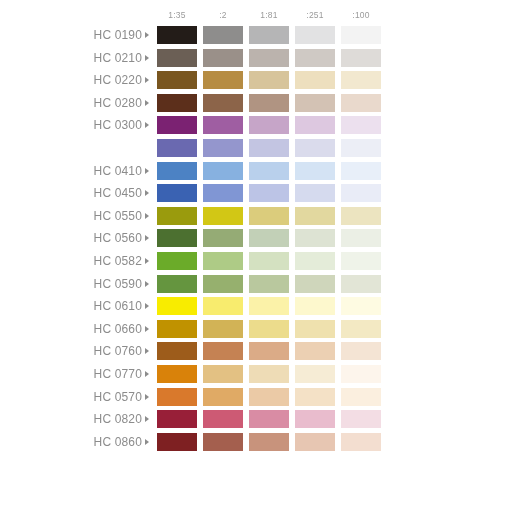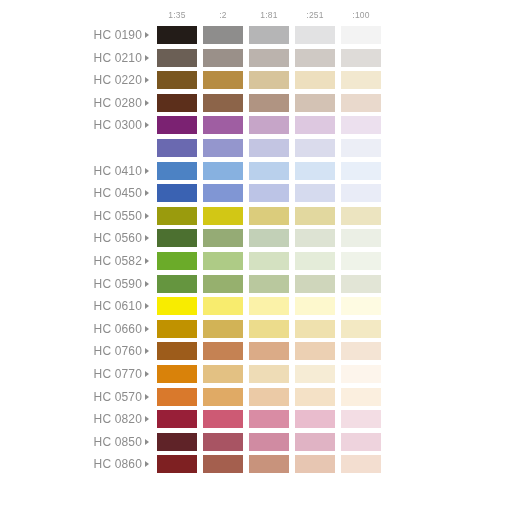--- a/index.html
+++ b/index.html
@@ -341,33 +341,20 @@
         <div class="swatches">
           <div class="swatch" title="HC 0820 1:01" style="background: rgb(152, 31, 56);"></div>
           <div class="swatch" title="HC 0820 :2" style="background: rgb(205, 90, 116);"></div>
           <div class="swatch" title="HC 0820 1:81" style="background: rgb(217, 140, 164);"></div>
           <div class="swatch" title="HC 0820 :251" style="background: rgb(233, 188, 205);"></div>
           <div class="swatch" title="HC 0820 :100" style="background: rgb(243, 221, 228);"></div>
         </div>
       </div>
       <div class="swatch-row">
         <div class="row-label-wrap">
-          <span class="row-label">HC 0850</span>
-          <span class="row-arrow"></span>
-        </div>
-        <div class="swatches">
-          <div class="swatch" title="HC 0850 1:01" style="background: rgb(95, 35, 40);"></div>
-          <div class="swatch" title="HC 0850 :2" style="background: rgb(168, 84, 99);"></div>
-          <div class="swatch" title="HC 0850 1:81" style="background: rgb(208, 139, 162);"></div>
-          <div class="swatch" title="HC 0850 :251" style="background: rgb(224, 179, 196);"></div>
-          <div class="swatch" title="HC 0850 :100" style="background: rgb(238, 211, 221);"></div>
-        </div>
-      </div>
-      <div class="swatch-row">
-        <div class="row-label-wrap">
           <span class="row-label">HC 0860</span>
           <span class="row-arrow"></span>
         </div>
         <div class="swatches">
           <div class="swatch" title="HC 0860 1:01" style="background: rgb(126, 32, 34);"></div>
           <div class="swatch" title="HC 0860 :2" style="background: rgb(164, 95, 78);"></div>
           <div class="swatch" title="HC 0860 1:81" style="background: rgb(200, 147, 124);"></div>
           <div class="swatch" title="HC 0860 :251" style="background: rgb(231, 198, 178);"></div>
           <div class="swatch" title="HC 0860 :100" style="background: rgb(243, 222, 208);"></div>
         </div>

